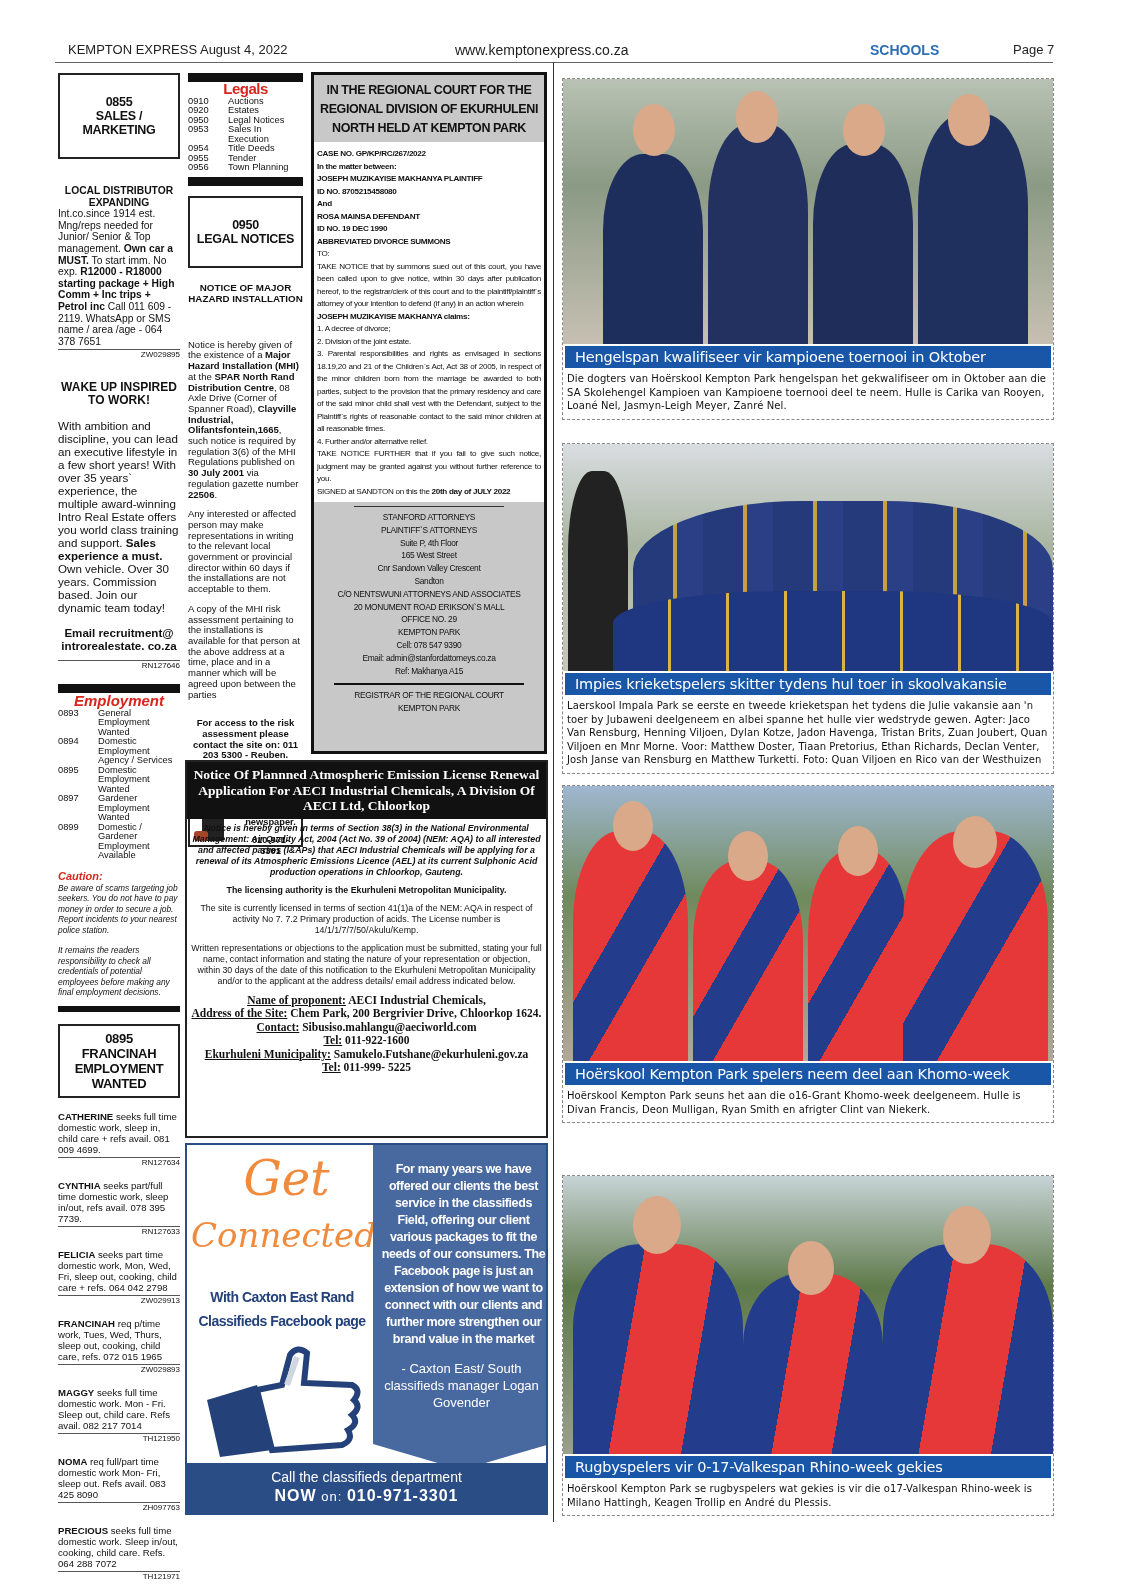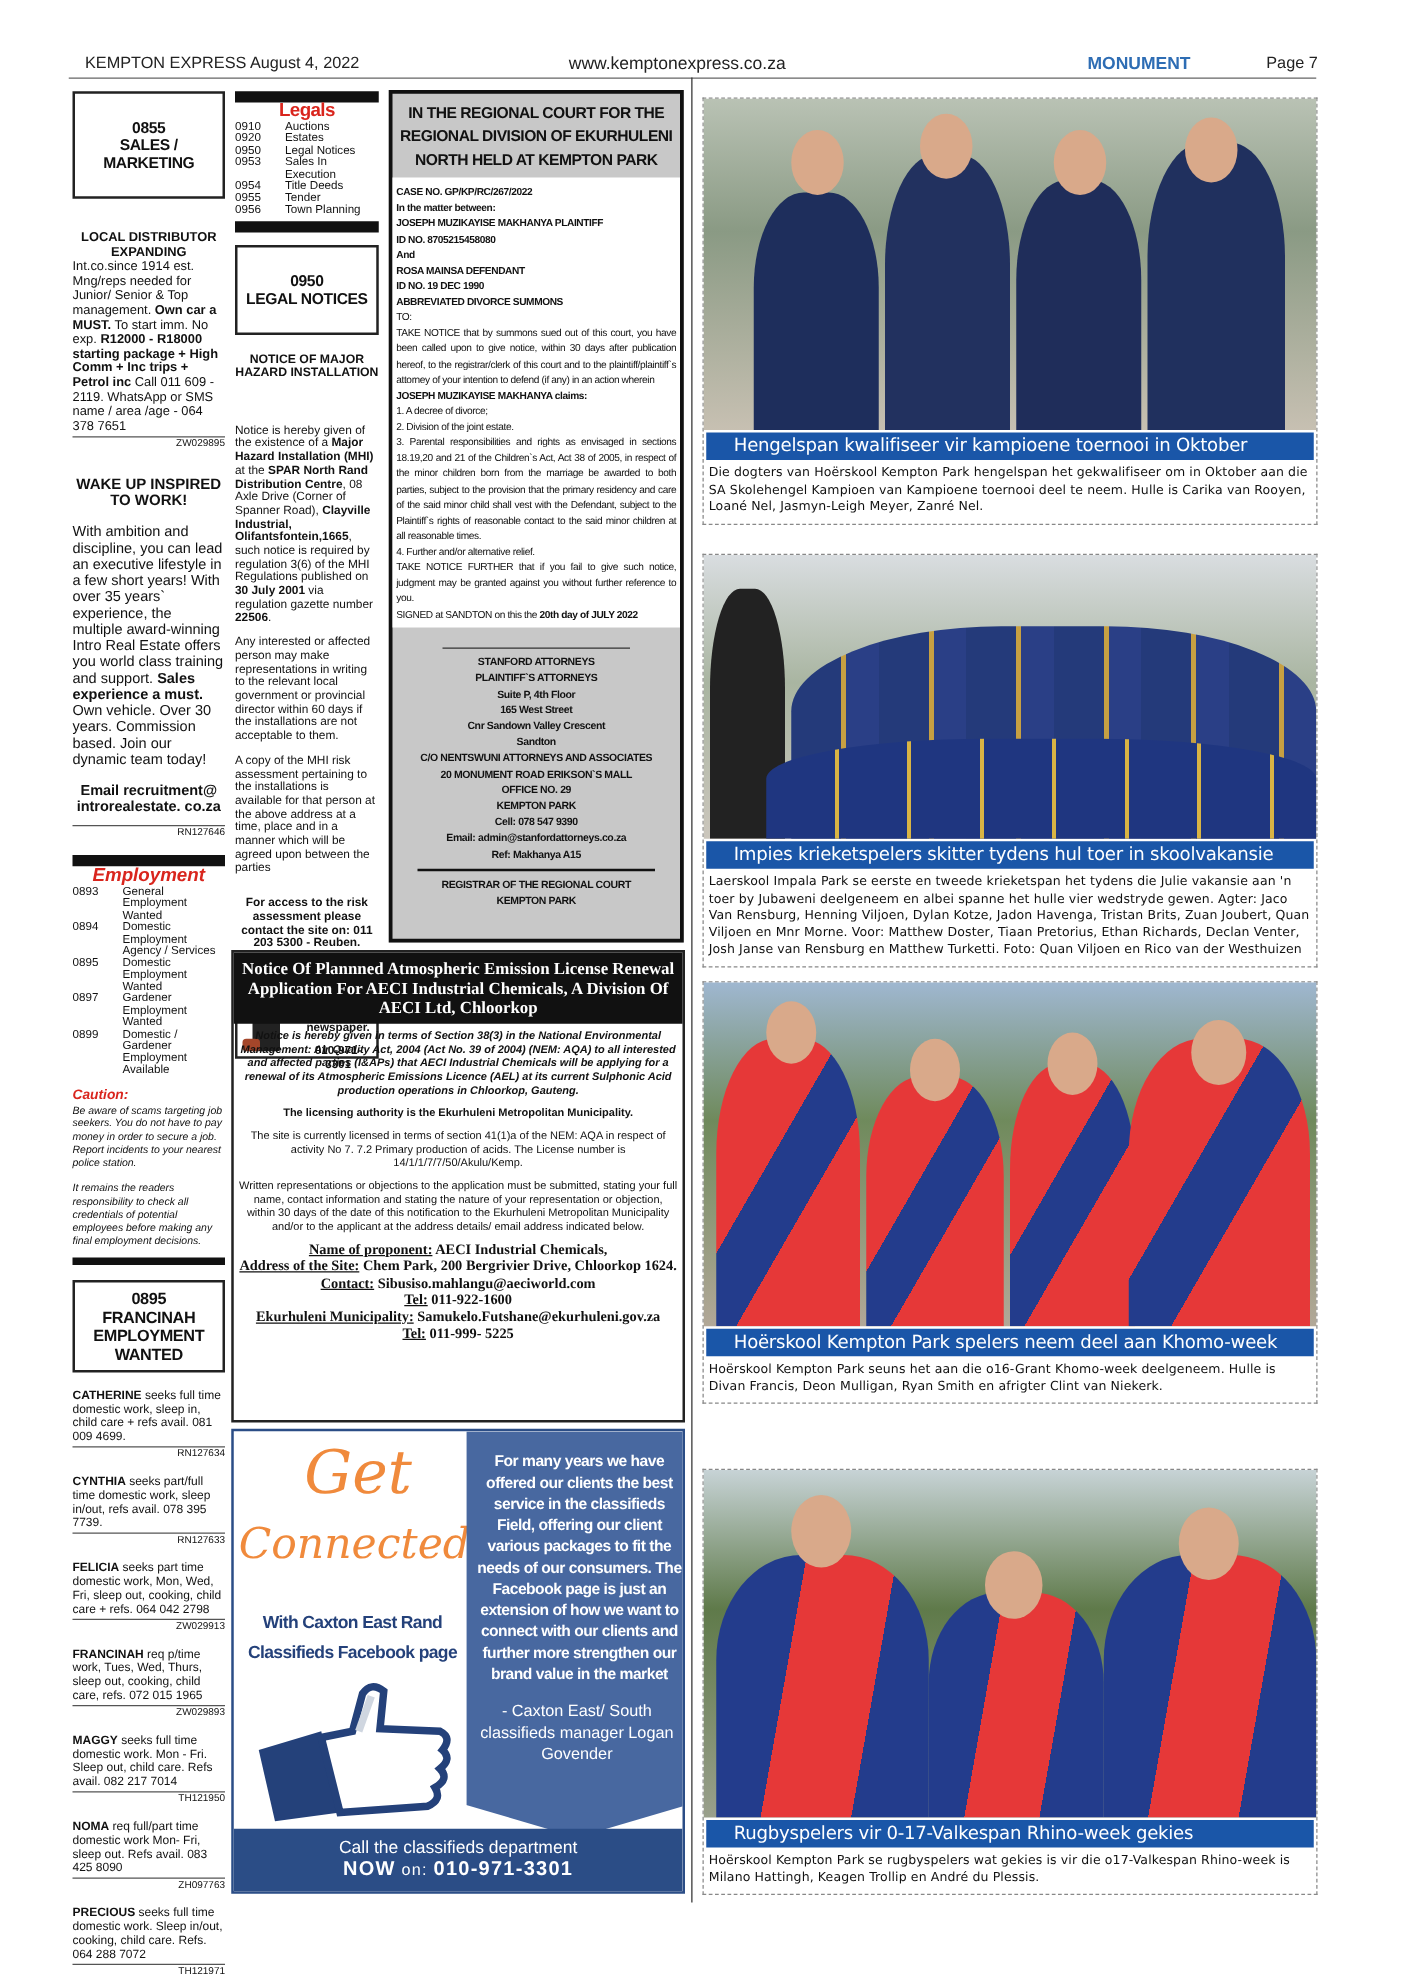--- a/index.html
+++ b/index.html
@@ -34,21 +34,21 @@
   .legals-title { color: #d9251d; font-weight: bold; font-size: 15px; text-align: center; margin: 2px 0; letter-spacing: -0.5px; }
   .placebox { border: 2px solid #222; height: 66px; display: flex; padding: 2px; }
   .placebox .fig { width: 50px; position: relative; }
   .placebox .txt { flex: 1; text-align: center; font-weight: bold; font-size: 9.3px; line-height: 10.5px; }
 
   
   .court { left: 311px; top: 72px; width: 236px; height: 682px; border: 3px solid #111; border-top-width: 3px; background: #c8c8c8; font-family: "Liberation Sans", sans-serif; }
   .court-head { text-align: center; font-weight: bold; font-size: 12.5px; line-height: 19px; padding: 6px 4px 4px; letter-spacing: -0.4px; }
   .court-body { background: #fff; padding: 6px 3px 4px 3px; font-size: 8.1px; line-height: 12.5px; letter-spacing: -0.3px; }
   .court-body .b { font-weight: bold; }
-  .court-att { text-align: center; font-weight: bold; font-size: 8.4px; line-height: 12.8px; padding-top: 16px; letter-spacing: -0.3px; }
+  .court-att { text-align: center; font-weight: normal; font-size: 8.4px; line-height: 12.8px; padding-top: 4px; letter-spacing: -0.3px; }
   .court-att .rule { width: 150px; height: 1px; background: #333; margin: 0 auto 4px; }
   .court-att .rule2 { width: 190px; height: 2px; background: #111; margin: 6px auto 4px; }
 
   
   .aeci { left: 185px; top: 760px; width: 363px; height: 378px; border: 2px solid #222; }
   .aeci-head { background: #111; color: #fff; text-align: center; font-family: "Liberation Serif", serif; font-weight: bold; font-size: 13.5px; line-height: 15.5px; padding: 5px 3px; }
   .aeci-body { text-align: center; padding: 4px 4px; font-size: 8.8px; line-height: 11px; }
   .aeci-body p { margin-bottom: 7px; }
   .aeci-it { font-style: italic; font-weight: bold; }
   .aeci-contact { font-family: "Liberation Serif", serif; font-weight: bold; font-size: 11.5px; line-height: 13.5px; }
@@ -63,32 +63,32 @@
   .cx-quote { font-weight: bold; font-size: 12.5px; line-height: 17px; padding: 16px 4px 0 8px; letter-spacing: -0.4px; }
   .cx-sig { font-size: 13px; line-height: 17px; margin-top: 12px; }
   .cx-bottom { position: absolute; left: 0; bottom: 0; width: 100%; height: 50px; background: #2b4d86; color: #fff; text-align: center; padding-top: 6px; }
   .cx-call { font-size: 14px; line-height: 17px; }
   .cx-now { font-size: 16px; font-weight: bold; line-height: 20px; letter-spacing: 1px; }
   .cx-now span { font-weight: normal; font-size: 13px; }
 
   
   .story { left: 562px; width: 492px; border: 1px dashed #888; }
   .photo { width: 100%; position: relative; overflow: hidden; }
-  .cap { background: #1a56a8; color: #fff; font-family: "DejaVu Sans", sans-serif; font-size: 14.5px; line-height: 20px; padding: 1px 22px; margin: 2px 2px 0; letter-spacing: -0.2px; }
+  .cap { background: #1a56a8; color: #fff; font-family: "DejaVu Sans", sans-serif; font-size: 14.5px; line-height: 20px; padding: 1px 10px; margin: 2px 2px 0; letter-spacing: -0.2px; }
   .body-txt { font-family: "DejaVu Sans", sans-serif; font-size: 10px; line-height: 13.5px; padding: 4px 4px 6px; letter-spacing: 0.1px; }
 
   .person { position: absolute; bottom: 0; border-radius: 40% 40% 0 0; }
   .head { position: absolute; border-radius: 50%; background: #d9a98a; }
 </style>
 </head>
 <body>
 
 <div class="abs hdr hdr-left">KEMPTON EXPRESS August 4, 2022</div>
 <div class="abs hdr hdr-url">www.kemptonexpress.co.za</div>
-<div class="abs hdr hdr-sec">MONUMENT</div>
+<div class="abs hdr hdr-sec">SCHOOLS</div>
 <div class="abs hdr hdr-page">Page 7</div>
 <div class="abs hdr-rule"></div>
 <div class="abs vrule"></div>
 
 <div class="abs col1" style="top:73px">
   <div class="catbox">
     <div>0855</div>
     <div>SALES / MARKETING</div>
   </div>
   <div style="margin-top:26px">

